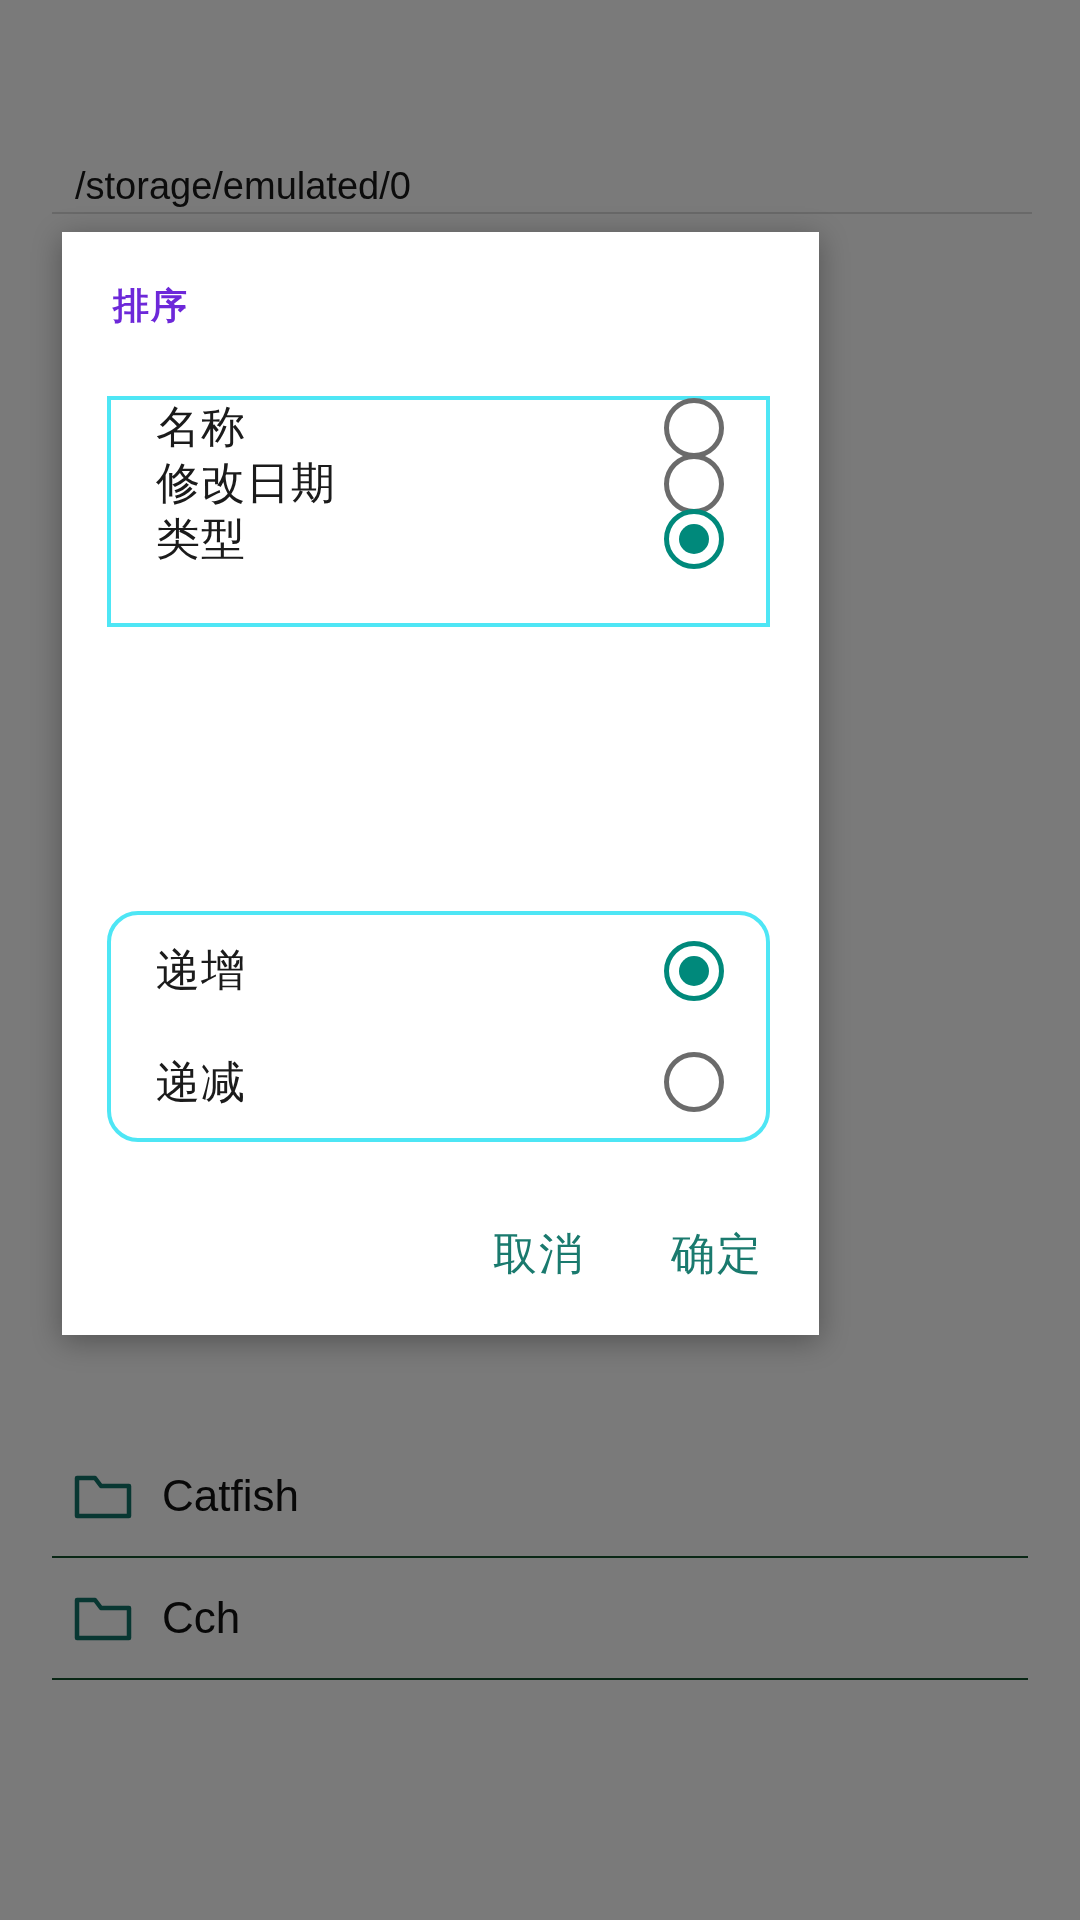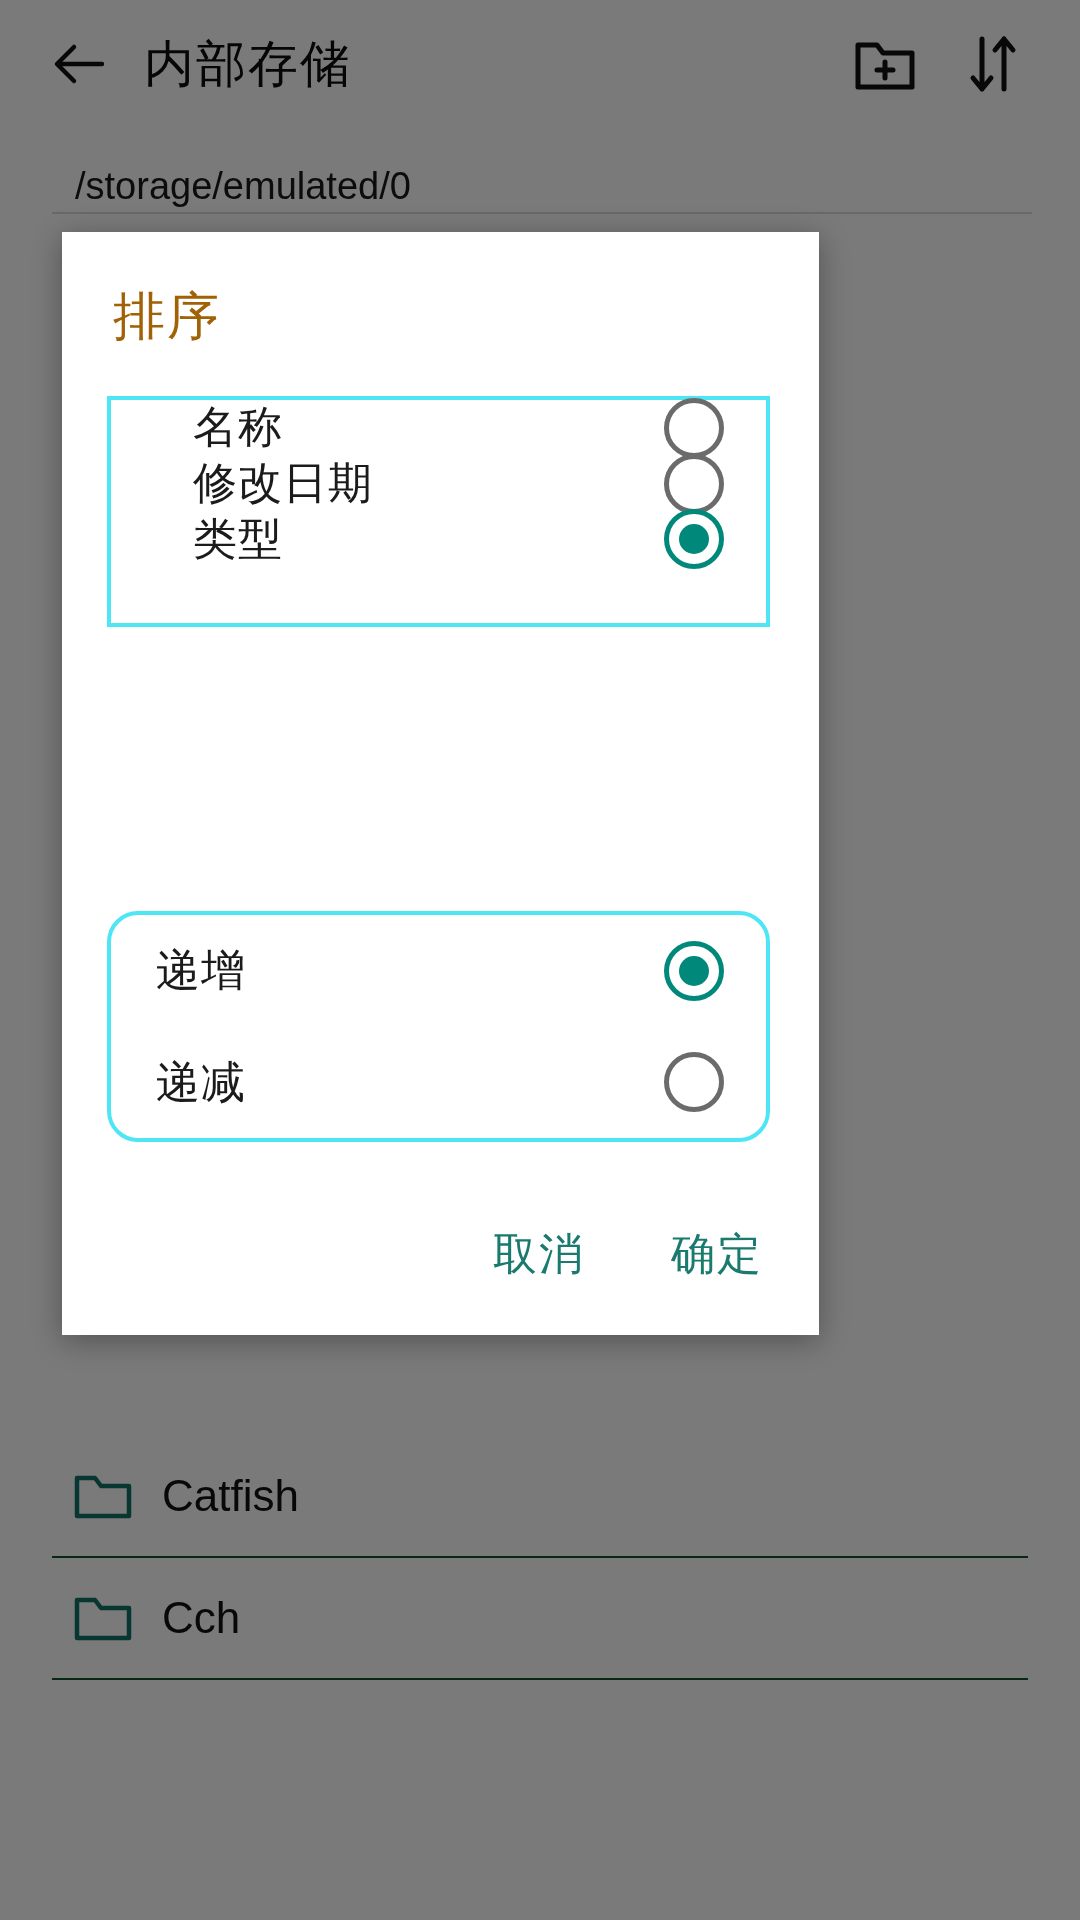--- a/index.html
+++ b/index.html
@@ -65,38 +65,38 @@
   
   #sort-dialog {
     position:absolute;
     left:62px; top:232px;
     width:757px; height:1103px;
     background:#ffffff;
     box-shadow:0 6px 28px rgba(0,0,0,0.32);
   }
   .dialog-title {
     position:absolute; left:51px; top:50px;
-    font-size:52px; color:#a16207; letter-spacing:2px;
+    font-size:36px; color:#6d28d9; letter-spacing:2px;font-weight:bold;
   }
 
   .radio-group {
     position:absolute;
     left:45px; width:663px;
     border:4px solid #4ee6f5;
     background:#ffffff;
   }
   #sort-by-group  { top:164px; height:231px; }
   #sort-dir-group { top:679px; height:231px;border-radius:31px; }
 
   .radio-row {
     height:50%;
     display:flex; align-items:center;
     padding-left:45px; padding-right:42px;
   }
-  #sort-by-group .radio-row { height:25%;margin-left:37px; }
+  #sort-by-group .radio-row { height:25%; }
 
   .radio-label {
     font-size:44px; color:#1b1b1b; letter-spacing:1px;
   }
   .radio-control {
     margin-left:auto;
     width:60px; height:60px; border-radius:50%;
     border:5px solid #6b6b6b;
     display:flex; align-items:center; justify-content:center;
     background:#ffffff;
@@ -125,42 +125,20 @@
     font-family:inherit;
     cursor:pointer;
   }
   .dialog-btn + .dialog-btn { margin-left:66px; }
 </style>
 </head>
 <body>
 
 <div id="app-background">
 
-  <div class="appbar">
-    <div class="back-icon">
-      <svg width="62" height="62" viewBox="0 0 62 62">
-        <path d="M54 31 H10 M26 14 L9 31 L26 48" fill="none" stroke="#111" stroke-width="4.5" stroke-linecap="round" stroke-linejoin="round"></path>
-      </svg>
-    </div>
-    <div class="appbar-title">内部存储</div>
-    <div class="appbar-actions">
-      <div class="icon-btn">
-        <svg width="62" height="58" viewBox="0 0 62 58">
-          <path d="M4 10 H23 L29 18 H58 V52 H4 Z" fill="none" stroke="#111" stroke-width="5" stroke-linejoin="round"></path>
-          <path d="M31 27 V43 M23 35 H39" stroke="#111" stroke-width="5" stroke-linecap="round"></path>
-        </svg>
-      </div>
-      <div class="icon-btn">
-        <svg width="52" height="62" viewBox="0 0 52 62">
-          <path d="M15 6 V56 M15 56 L6 45 M15 56 L24 45" fill="none" stroke="#111" stroke-width="5" stroke-linecap="round" stroke-linejoin="round"></path>
-          <path d="M37 56 V6 M37 6 L28 17 M37 6 L46 17" fill="none" stroke="#111" stroke-width="5" stroke-linecap="round" stroke-linejoin="round"></path>
-        </svg>
-      </div>
-    </div>
-  </div>
 
   <div class="pathbar">
     <div class="pathbar-text">/storage/emulated/0</div>
   </div>
   <div class="path-divider"></div>
 
   <div class="file-list">
     <div class="file-row" style="height:1222px;border-bottom:none;"></div>
     <div class="file-row">
       <span class="folder-icon">

